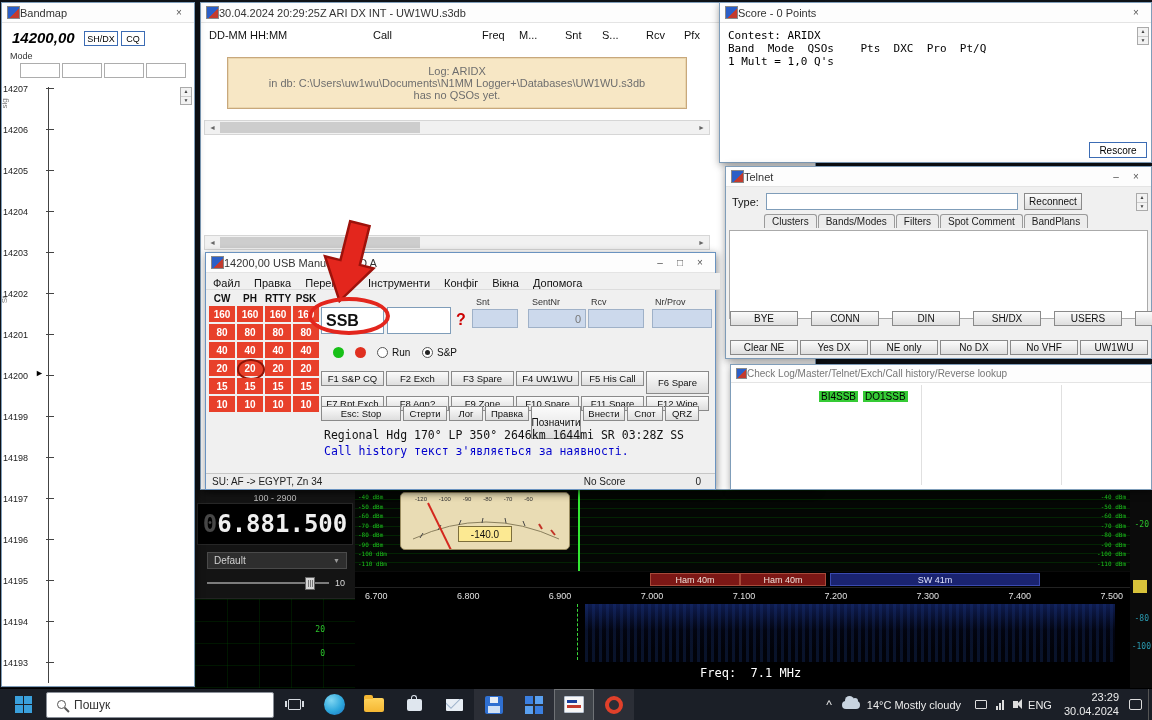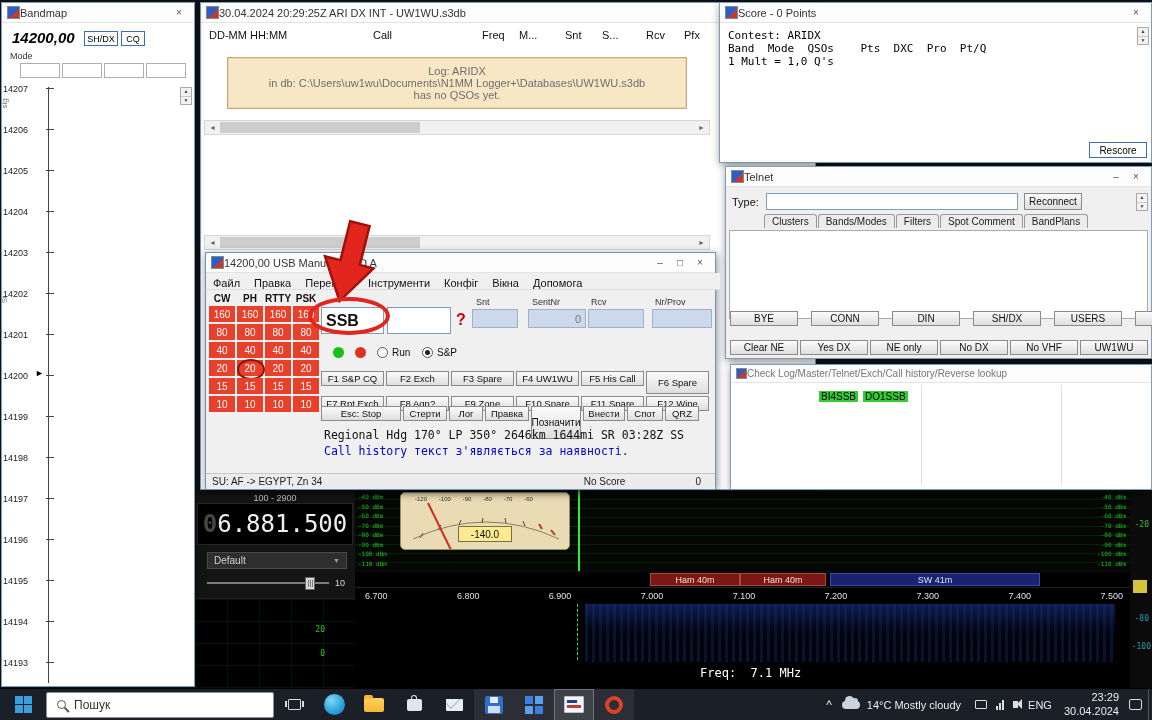--- a/index.html
+++ b/index.html
@@ -18,21 +18,21 @@
 .hscroll{position:absolute;height:15px;background:#f1f1f1;border:1px solid #d6d6d6;display:flex;align-items:center}
 .sarrow{width:15px;height:100%;display:flex;align-items:center;justify-content:center;font-size:7px;color:#666;flex:none}
 .sthumb{height:11px;background:#cdcdcd}
 .b3{background:linear-gradient(#fbfbfb,#dedede);border:1px solid #8a8a8a;font-size:10px;color:#111;display:flex;align-items:center;justify-content:center;white-space:nowrap;overflow:hidden}
 .bblue{border:1px solid #3c6cb4;background:#fff;font-size:9px;display:flex;align-items:center;justify-content:center;white-space:nowrap}
 .mbox{width:40px;height:15px;border:1px solid #adadad;background:#fff}
 .srow{left:0;width:52px;display:flex;align-items:center;justify-content:flex-end;gap:18px;font-size:9px;color:#222;position:absolute;height:11px}
 .srow i{width:8px;height:1px;background:#444}
 .tab{border:1px solid #9a9a9a;border-bottom:none;border-radius:3px 3px 0 0;background:#ececec;padding:1px 7px;font-size:10px;color:#222;margin-right:1px;white-space:nowrap}
 .bgh{width:26px;text-align:center;font-size:10px;font-weight:bold;color:#111}
-.bcell{position:relative;width:26px;height:16px;background:#e8402a;color:#fff;font-weight:normal;font-size:10px;display:flex;align-items:center;justify-content:center}
+.bcell{position:relative;width:26px;height:16px;background:#e8402a;color:#fff;font-weight:bold;font-size:10px;display:flex;align-items:center;justify-content:center}
 .bcell.sel::after{content:'';position:absolute;left:0;top:-1px;width:24px;height:17px;border:2.5px solid #8c1407;border-radius:50%}
 .radio{width:11px;height:11px;border-radius:50%;border:1px solid #555;background:#fff;display:inline-flex;align-items:center;justify-content:center;flex:none}
 .radio.on::after{content:'';width:5px;height:5px;border-radius:50%;background:#222}
 .dot{width:11px;height:11px;border-radius:50%}
 .efield{background:#ccd9ec;border:1px solid #9fb1c8}
 .greencall{background:#35cb35;color:#000;font-size:10px;padding:0 2px}
 .dblab{display:block;font-size:6px;line-height:9.5px;color:#1cc11c;font-family:"DejaVu Sans Mono",monospace}
 .tbslot{width:40px;height:32px;display:flex;align-items:center;justify-content:center;flex:none;position:relative}
 .tbslot.open{background:rgba(255,255,255,.07)}
 .tbslot.active{background:rgba(255,255,255,.16);outline:1px solid rgba(255,255,255,.25);outline-offset:-1px}
@@ -51,21 +51,21 @@
 </style>
 </head>
 <body>
 
 <div class="abs" style="left:195px;top:490px;width:957px;height:198px;background:#0b0b0b;z-index:1">
 
   <div class="abs" style="left:0;top:0;width:160px;height:198px;background:#141414">
     <div class="abs" style="left:0;top:3px;width:160px;text-align:center;font-size:9px;color:#c4c4c4">100 - 2900</div>
     <div class="abs" style="left:2px;top:13px;width:156px;height:42px;background:#000;border:1px solid #262626;display:flex;align-items:center;justify-content:center">
       <span class="mono" style="font-size:24px;font-weight:bold;color:#474747">0</span>
-        <span class="mono" style="font-size:24px;font-weight:normal;color:#efefef">6.881.500</span>
+        <span class="mono" style="font-size:24px;font-weight:bold;color:#efefef">6.881.500</span>
     </div>
     <div class="abs" style="left:12px;top:62px;width:140px;height:17px;background:#2e2e2e;border:1px solid #4a4a4a;display:flex;align-items:center;justify-content:space-between;padding:0 6px">
       <span style="font-size:10px;color:#d0d0d0">Default</span>
       <span style="font-size:7px;color:#9a9a9a">▼</span>
     </div>
     <div class="abs" style="left:12px;top:86px;width:122px;height:14px">
       <div class="abs" style="left:0;top:6px;width:122px;height:2px;background:#7c7c7c"></div>
       <div class="abs" style="left:98px;top:1px;width:10px;height:13px;background:#d6d6d6;border:1px solid #666;display:flex;align-items:center;justify-content:center;gap:1px">
         <i style="width:1px;height:7px;background:#777"></i>
           <i style="width:1px;height:7px;background:#777"></i>

